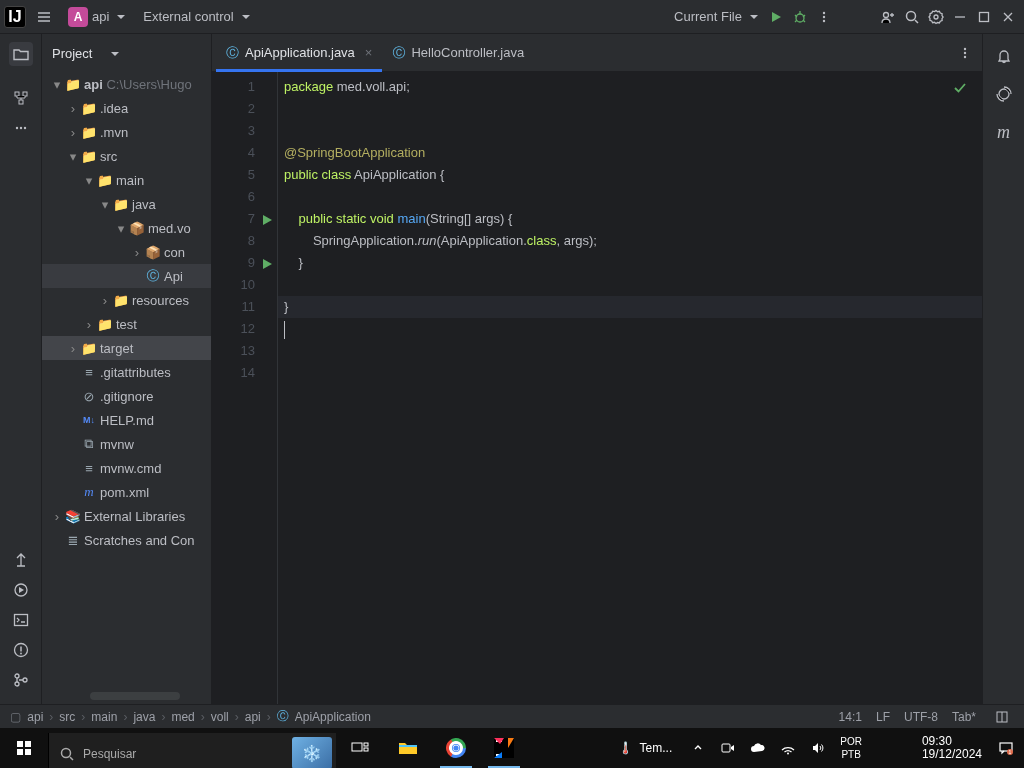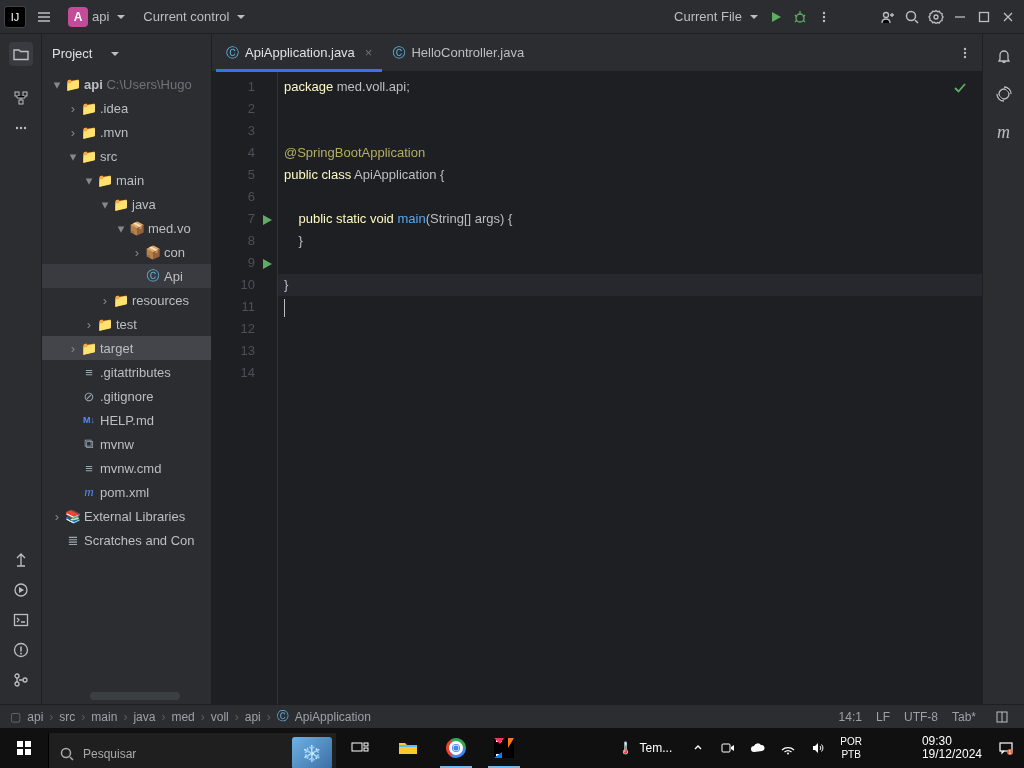--- a/index.html
+++ b/index.html
@@ -2,21 +2,21 @@
 <html><head>
 <meta charset="utf-8">
 <style>
   * { margin:0; padding:0; box-sizing:border-box; font-family: "Segoe UI", Arial, sans-serif; }
   body { width:1024px; height:768px; background:#1e1f22; color:#bcbec4; overflow:hidden; font-size:13px; }
   
   
   .menubar { height:34px; background:#2b2d30; display:flex; align-items:center; padding:0 4px; border-bottom:1px solid #1e1f22;}
   .menubar .left { display:flex; align-items:center; gap:6px; }
   .menubar .right { margin-left:auto; display:flex; align-items:center; }
-  .logo-box { width:22px; height:22px; background:#000; color:#fff; font-weight:normal; font-size:11px; display:flex; align-items:center; justify-content:center; border:1px solid #444; border-radius:3px;}
+  .logo-box { width:22px; height:22px; background:#000; color:#fff; font-weight:bold; font-size:16px; display:flex; align-items:center; justify-content:center; border:1px solid #444; border-radius:3px;}
   .ham { width:26px; height:26px; display:flex; align-items:center; justify-content:center; color:#bcbec4;}
   .proj-badge { width:20px; height:20px; background:#c44b9a; border-radius:4px; display:flex; align-items:center; justify-content:center; color:#fff; font-size:12px; font-weight:bold;}
   .menu-item { display:flex; align-items:center; gap:4px; padding:3px 6px; border-radius:4px; color:#bcbec4;}
   .icon-btn { width:24px; height:24px; display:flex; align-items:center; justify-content:center; color:#bcbec4; border-radius:4px;}
   svg { flex-shrink:0; }
   
   
   .main-area { display:flex; height:calc(100% - 34px - 24px - 40px); }
   .left-gutter { width:42px; background:#2b2d30; border-right:1px solid #1e1f22; display:flex; flex-direction:column; align-items:center; padding-top:8px; gap:6px;}
   .left-gutter .spacer { flex:1; }
@@ -43,21 +43,21 @@
   .tab .close { color:#6f737a; margin-left:4px;}
   .tabs .more { margin-left:auto; padding:0 10px; display:flex; align-items:center;}
   
   .code-wrap { flex:1; display:flex; position:relative; background:#1e1f22;}
   .gutter-num { width:66px; background:#1e1f22; border-right:1px solid #313438; padding-top:4px; text-align:right; color:#4b5059; font-family:"JetBrains Mono","Consolas",monospace; font-size:13px; position:relative;}
   .gutter-num .ln { height:22px; line-height:22px; padding-right:22px; position:relative;}
   .gutter-num .ln .runglyph { position:absolute; right:4px; top:3px; color:#5fad65;}
   .code { flex:1; padding-top:4px; font-family:"JetBrains Mono","Consolas",monospace; font-size:13px; line-height:22px; position:relative;}
   .code .line { height:22px; padding-left:6px; white-space:pre;}
   .hl-line { background:#26282e;}
-  .kw { color:#fef9c3;}
+  .kw { color:#bef264;}
   .an { color:#b3ae60;}
   .fn { color:#56a8f5;}
   .it { font-style:italic; color:#bcbec4;}
   .check { position:absolute; top:8px; right:14px; color:#5fad65;}
   .caret { display:inline-block; width:1px; height:18px; background:#bcbec4; vertical-align:middle;}
   
   .right-gutter { width:42px; background:#2b2d30; border-left:1px solid #1e1f22; display:flex; flex-direction:column; align-items:center; padding-top:10px; gap:14px;}
   
   
   .crumb-bar { height:24px; background:#2b2d30; border-top:1px solid #1e1f22; display:flex; align-items:center; padding:0 10px; font-size:12px; color:#9da0a8;}
@@ -91,21 +91,21 @@
       <svg width="16" height="16" viewBox="0 0 16 16">
           <path stroke="currentColor" stroke-width="1.5" d="M2 4h12M2 8h12M2 12h12"></path>
         </svg>
     </div>
     <div class="menu-item">
       <span class="proj-badge">A</span>
       <span>api</span>
       <span class="chev-down"></span>
     </div>
     <div class="menu-item">
-      <span>Current control</span>
+      <span>External control</span>
       <span class="chev-down"></span>
     </div>
   </div>
   <div class="right">
     <div class="menu-item">
       <span>Current File</span>
       <span class="chev-down"></span>
     </div>
     <div class="icon-btn" style="color:#5fad65">
       <svg width="14" height="14" viewBox="0 0 14 14">
@@ -390,20 +390,21 @@
               <path fill="none" stroke="currentColor" stroke-width="1.8" d="M3 8l3.5 3.5L13 4"></path>
             </svg>
         </div>
       <div class="line"><span class="kw">package</span><span> med.voll.api;</span></div>
           <div class="line"><span></span></div>
           <div class="line"><span></span></div>
           <div class="line"><span class="an">@SpringBootApplication</span></div>
           <div class="line"><span class="kw">public class</span><span> ApiApplication {</span></div>
           <div class="line"><span></span></div>
           <div class="line"><span>    </span><span class="kw">public static void</span><span> </span><span class="fn">main</span><span>(String[] args) {</span></div>
+          <div class="line"><span>        SpringApplication.</span><span class="it">run</span><span>(ApiApplication.</span><span class="kw">class</span><span>, args);</span></div>
           <div class="line"><span>    }</span></div>
           <div class="line"><span></span></div>
           <div class="line hl-line"><span>}</span></div>
           <div class="line"><span></span><span class="caret"></span></div>
         </div>
     </div>
   </div>
 
   <div class="right-gutter">
     <div class="icon-btn">

